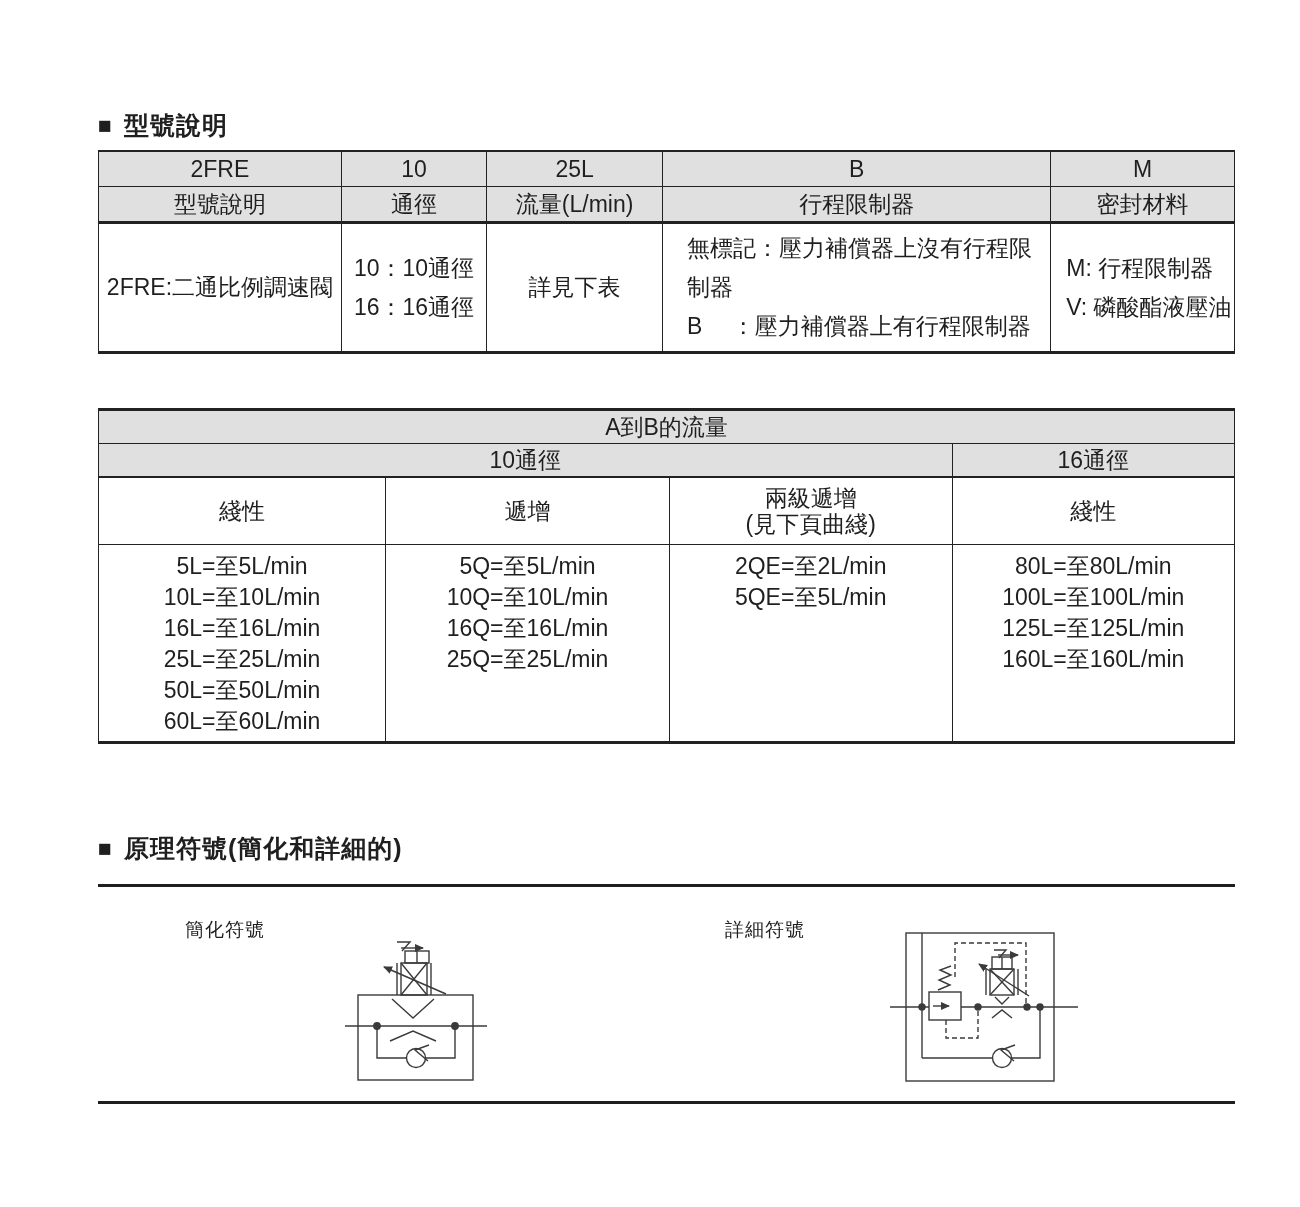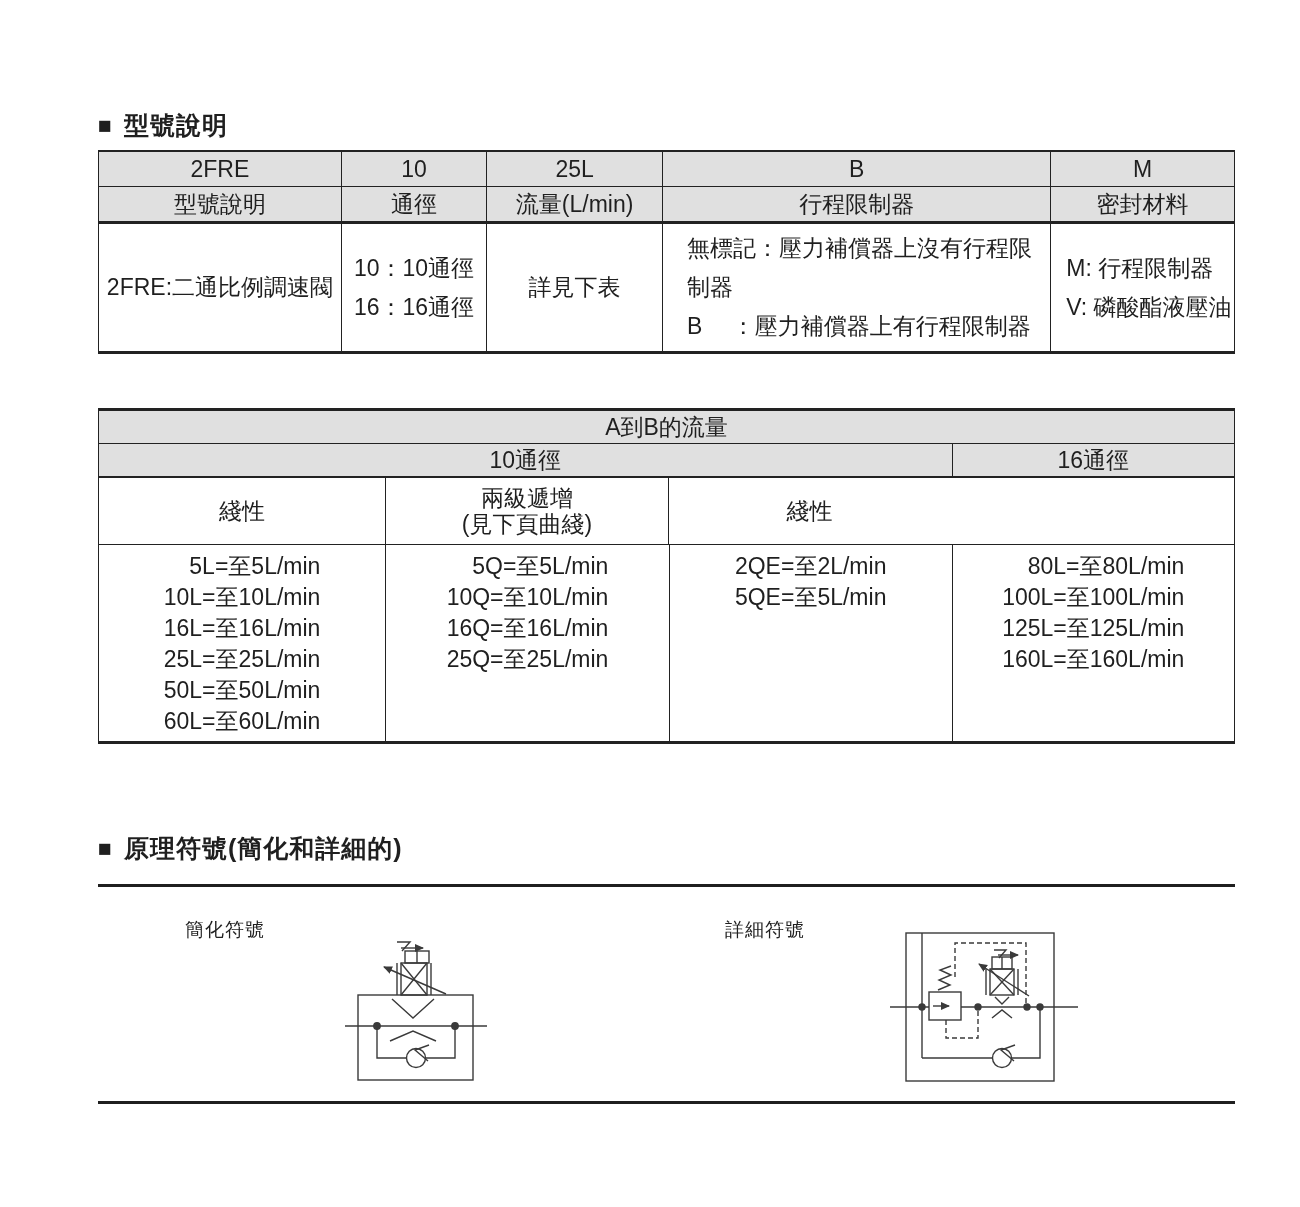--- a/index.html
+++ b/index.html
@@ -36,21 +36,21 @@
   .t2{top:408px;border-top:3px solid #222;border-bottom:3px solid #222;}
   .t2 .ra{height:32px;border-bottom:1px solid #222;align-items:center;}
   .t2 .rb{height:32px;border-bottom:2px solid #222;}
   .t2 .rc{height:66px;border-bottom:1px solid #222;background:#fff;}
   .t2 .rd{height:196px;background:#fff;}
   .cw{width:100%;}
   .g1{width:75.2%;text-align:right;}.g2{width:24.8%;}
   .q1{width:25.3%;}.q2{width:25%;}.q3{width:24.9%;}.q4{width:24.8%;}
   .hdr2{line-height:26px;text-align:right;}
   .rd .cell{justify-content:flex-start;padding-top:6px;}
-  .flow-list{white-space:pre-line;line-height:31px;text-align:right;}
+  .flow-list{white-space:pre-line;line-height:31px;text-align:center;}
 
   .rule{position:absolute;left:98px;width:1137px;height:3px;background:#1f1f1f;}
   .rule1{top:884px;}
   .rule2{top:1101px;}
 
   .sym-label{position:absolute;font-size:19px;letter-spacing:1px;}
   .lab1{left:185px;top:917px;}
   .lab2{left:725px;top:917px;}
 
   .diag{position:absolute;}
@@ -97,20 +97,21 @@
   <div class="t t2">
     <div class="row ra gray">
       <div class="cell cw">A到B的流量</div>
     </div>
     <div class="row rb gray">
       <div class="cell g1">10通徑</div>
       <div class="cell g2">16通徑</div>
     </div>
     <div class="row rc">
       <div class="cell q1">綫性</div>
+      <div class="cell q2">遞增</div>
       <div class="cell q3">
         <div class="hdr2">兩級遞增</div>
         <div class="hdr2">(見下頁曲綫)</div>
       </div>
       <div class="cell q4">綫性</div>
     </div>
     <div class="row rd">
       <div class="cell q1">
         <div class="flow-list">5L=至5L/min
 10L=至10L/min

